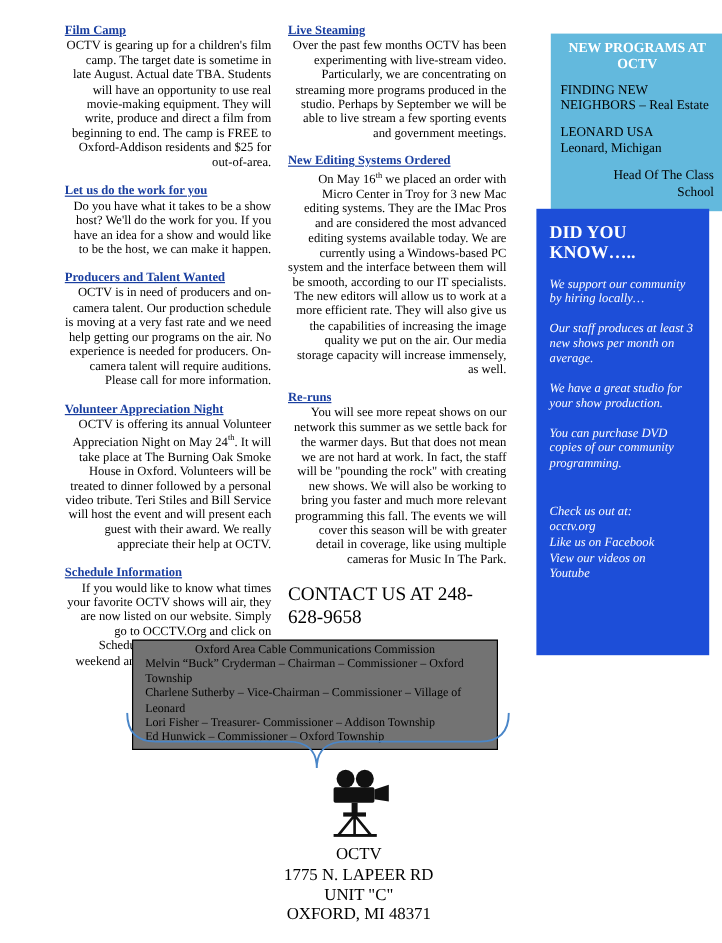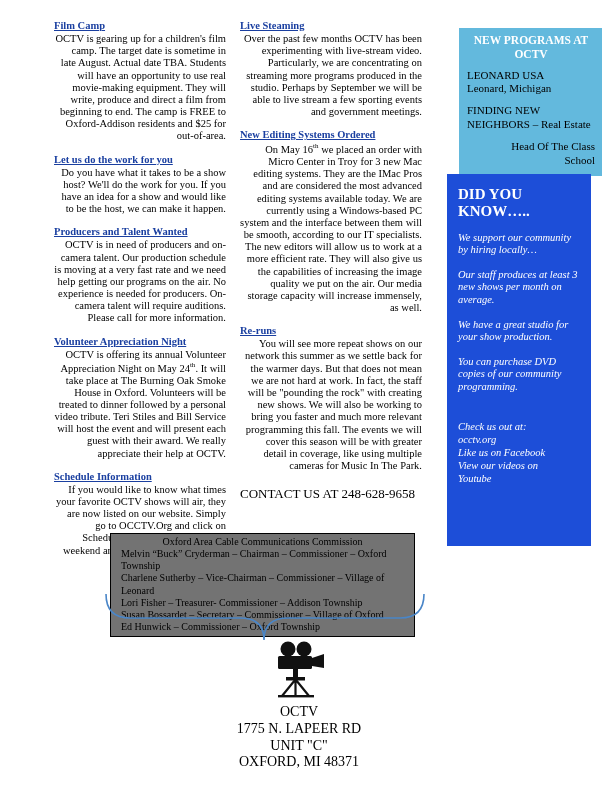--- a/index.html
+++ b/index.html
@@ -40,21 +40,21 @@
   }
   .sect-body {
     font-size: 10.5px;
     line-height: 1.16;
     text-align: right;
     color: #000;
   }
   .sect-body sup { font-size: 7px; vertical-align: super; }
 
   .contact-line {
-    font-size: 13px;
+    font-size: 16px;
     margin-top: 14px;
     line-height: 1.16;
   }
 
   
   .blue-box {
     position: absolute;
     left: 459px;
     top: 18px;
     width: 144px;
@@ -212,27 +212,27 @@
     </div>
 
     <div class="contact-line">CONTACT US AT 248-628-9658</div>
 
   </div>
 
   <div class="blue-box">
     <div class="blue-title">NEW PROGRAMS AT OCTV</div>
 
     <div class="blue-item">
+      <div>FINDING NEW</div>
+      <div>NEIGHBORS – Real Estate</div>
+    </div>
+
+    <div class="blue-item">
       <div>LEONARD USA</div>
       <div>Leonard, Michigan</div>
-    </div>
-
-    <div class="blue-item">
-      <div>FINDING NEW</div>
-      <div>NEIGHBORS – Real Estate</div>
     </div>
 
     <div class="blue-item">
       <div class="ctr">Head Of The Class</div>
       <div class="ctr">School</div>
     </div>
   </div>
 
   <div class="orange-box">
     <div class="orange-title">DID YOU KNOW…..</div>
@@ -247,21 +247,20 @@
       <div>View our videos on</div>
       <div>Youtube</div>
     </div>
   </div>
 
   <div class="commission">
     <div class="commission-title">Oxford Area Cable Communications Commission</div>
     <div class="commission-row">Melvin “Buck” Cryderman – Chairman – Commissioner – Oxford Township</div>
     <div class="commission-row">Charlene Sutherby – Vice-Chairman – Commissioner – Village of Leonard</div>
     <div class="commission-row">Lori Fisher – Treasurer- Commissioner – Addison Township</div>
-    <div class="commission-row">Susan Bossardet – Secretary – Commissioner – Village of Oxford</div>
     <div class="commission-row">Ed Hunwick – Commissioner – Oxford Township</div>
   </div>
 
   <svg class="bracket" viewBox="0 0 330 48">
     <path d="M6,0 C6,16 14,24 30,24 L140,24 C156,24 164,32 164,46 C164,32 172,24 188,24 L300,24 C316,24 324,16 324,0" fill="none" stroke="#4a86c8" stroke-width="1.6"></path>
   </svg>
 
   <div class="logo-wrap">
     <svg width="70" height="58" viewBox="0 0 70 58">
 

